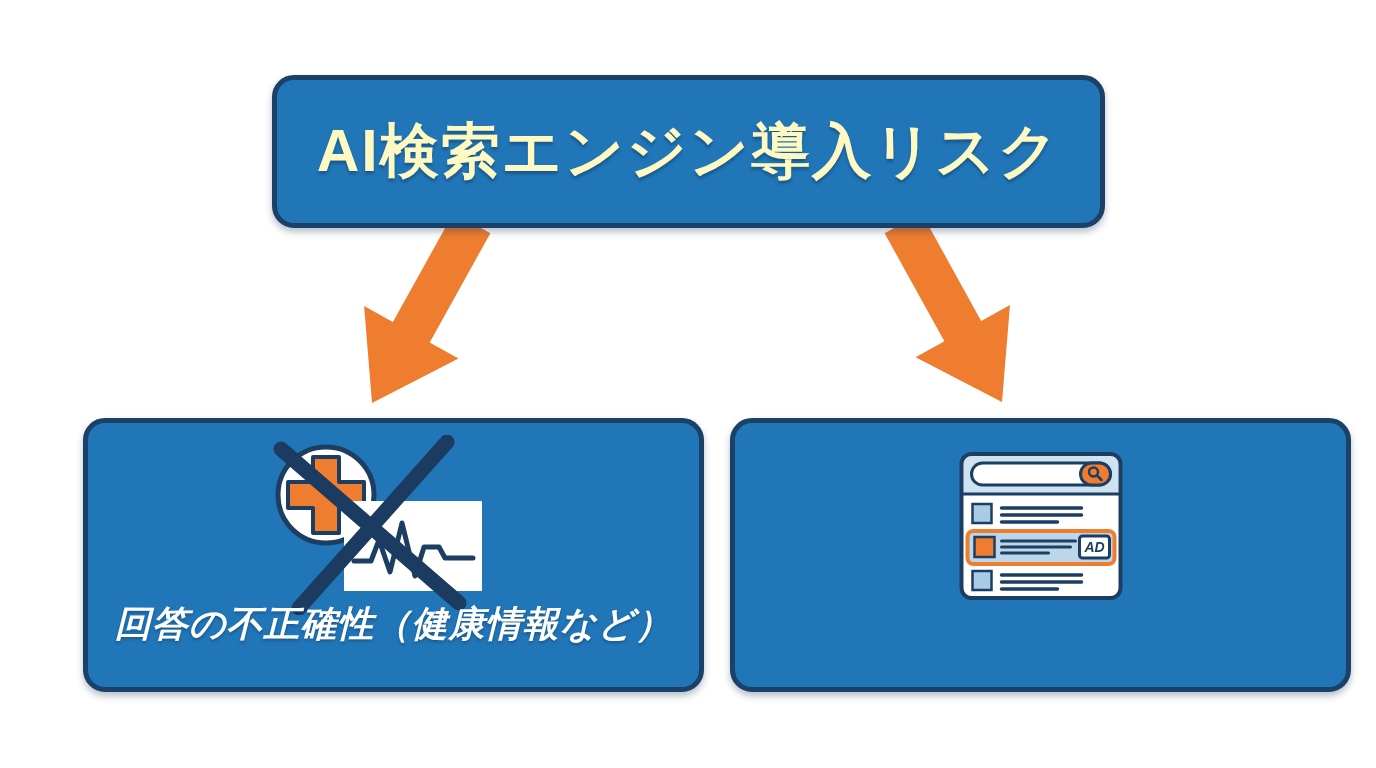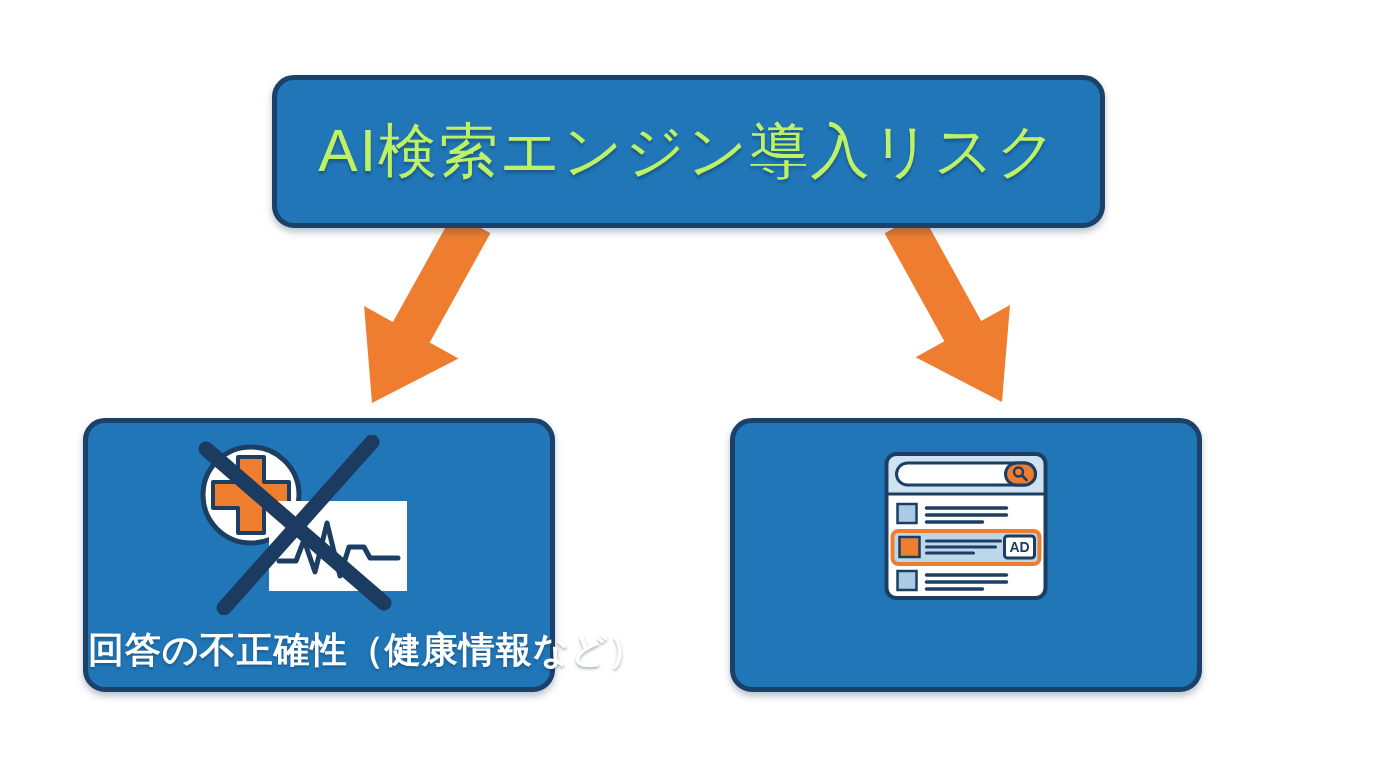--- a/index.html
+++ b/index.html
@@ -31,47 +31,47 @@
   }
 
   .title-box {
     left: 272px; top: 75px;
     width: 833px; height: 153px;
     display: flex;
     align-items: center;
     justify-content: center;
   }
   .title-text {
-    color: #bef264;
+    color: #fef9c3;
     font-size: 59px;
-    font-weight: normal;
+    font-weight: bold;
     letter-spacing: 2px;
     text-shadow: 0 3px 3px rgba(10, 35, 60, 0.35);
     white-space: nowrap;
   }
 
   .risk-box {
     top: 418px;
-    width: 472px; height: 274px;
+    width: 621px; height: 274px; font-style: italic;
   }
   .risk-box.left  { left: 83px; }
   .risk-box.right { left: 730px; }
 
   .risk-icon {
     position: absolute;
     left: 50%;
     transform: translateX(-50%);
   }
   .risk-icon.medical { top: 12px; }
   .risk-icon.adpage  { top: 28px; }
 
   .risk-label {
     position: absolute;
     left: 0; right: 0;
-    bottom: 12px;
+    bottom: 38px;
     text-align: center;
     color: #ffffff;
     font-size: 36px;
     font-weight: bold;
     letter-spacing: 1px;
     text-shadow: 0 2px 3px rgba(10, 35, 60, 0.35);
     white-space: nowrap;
   }
 </style>
 </head>

